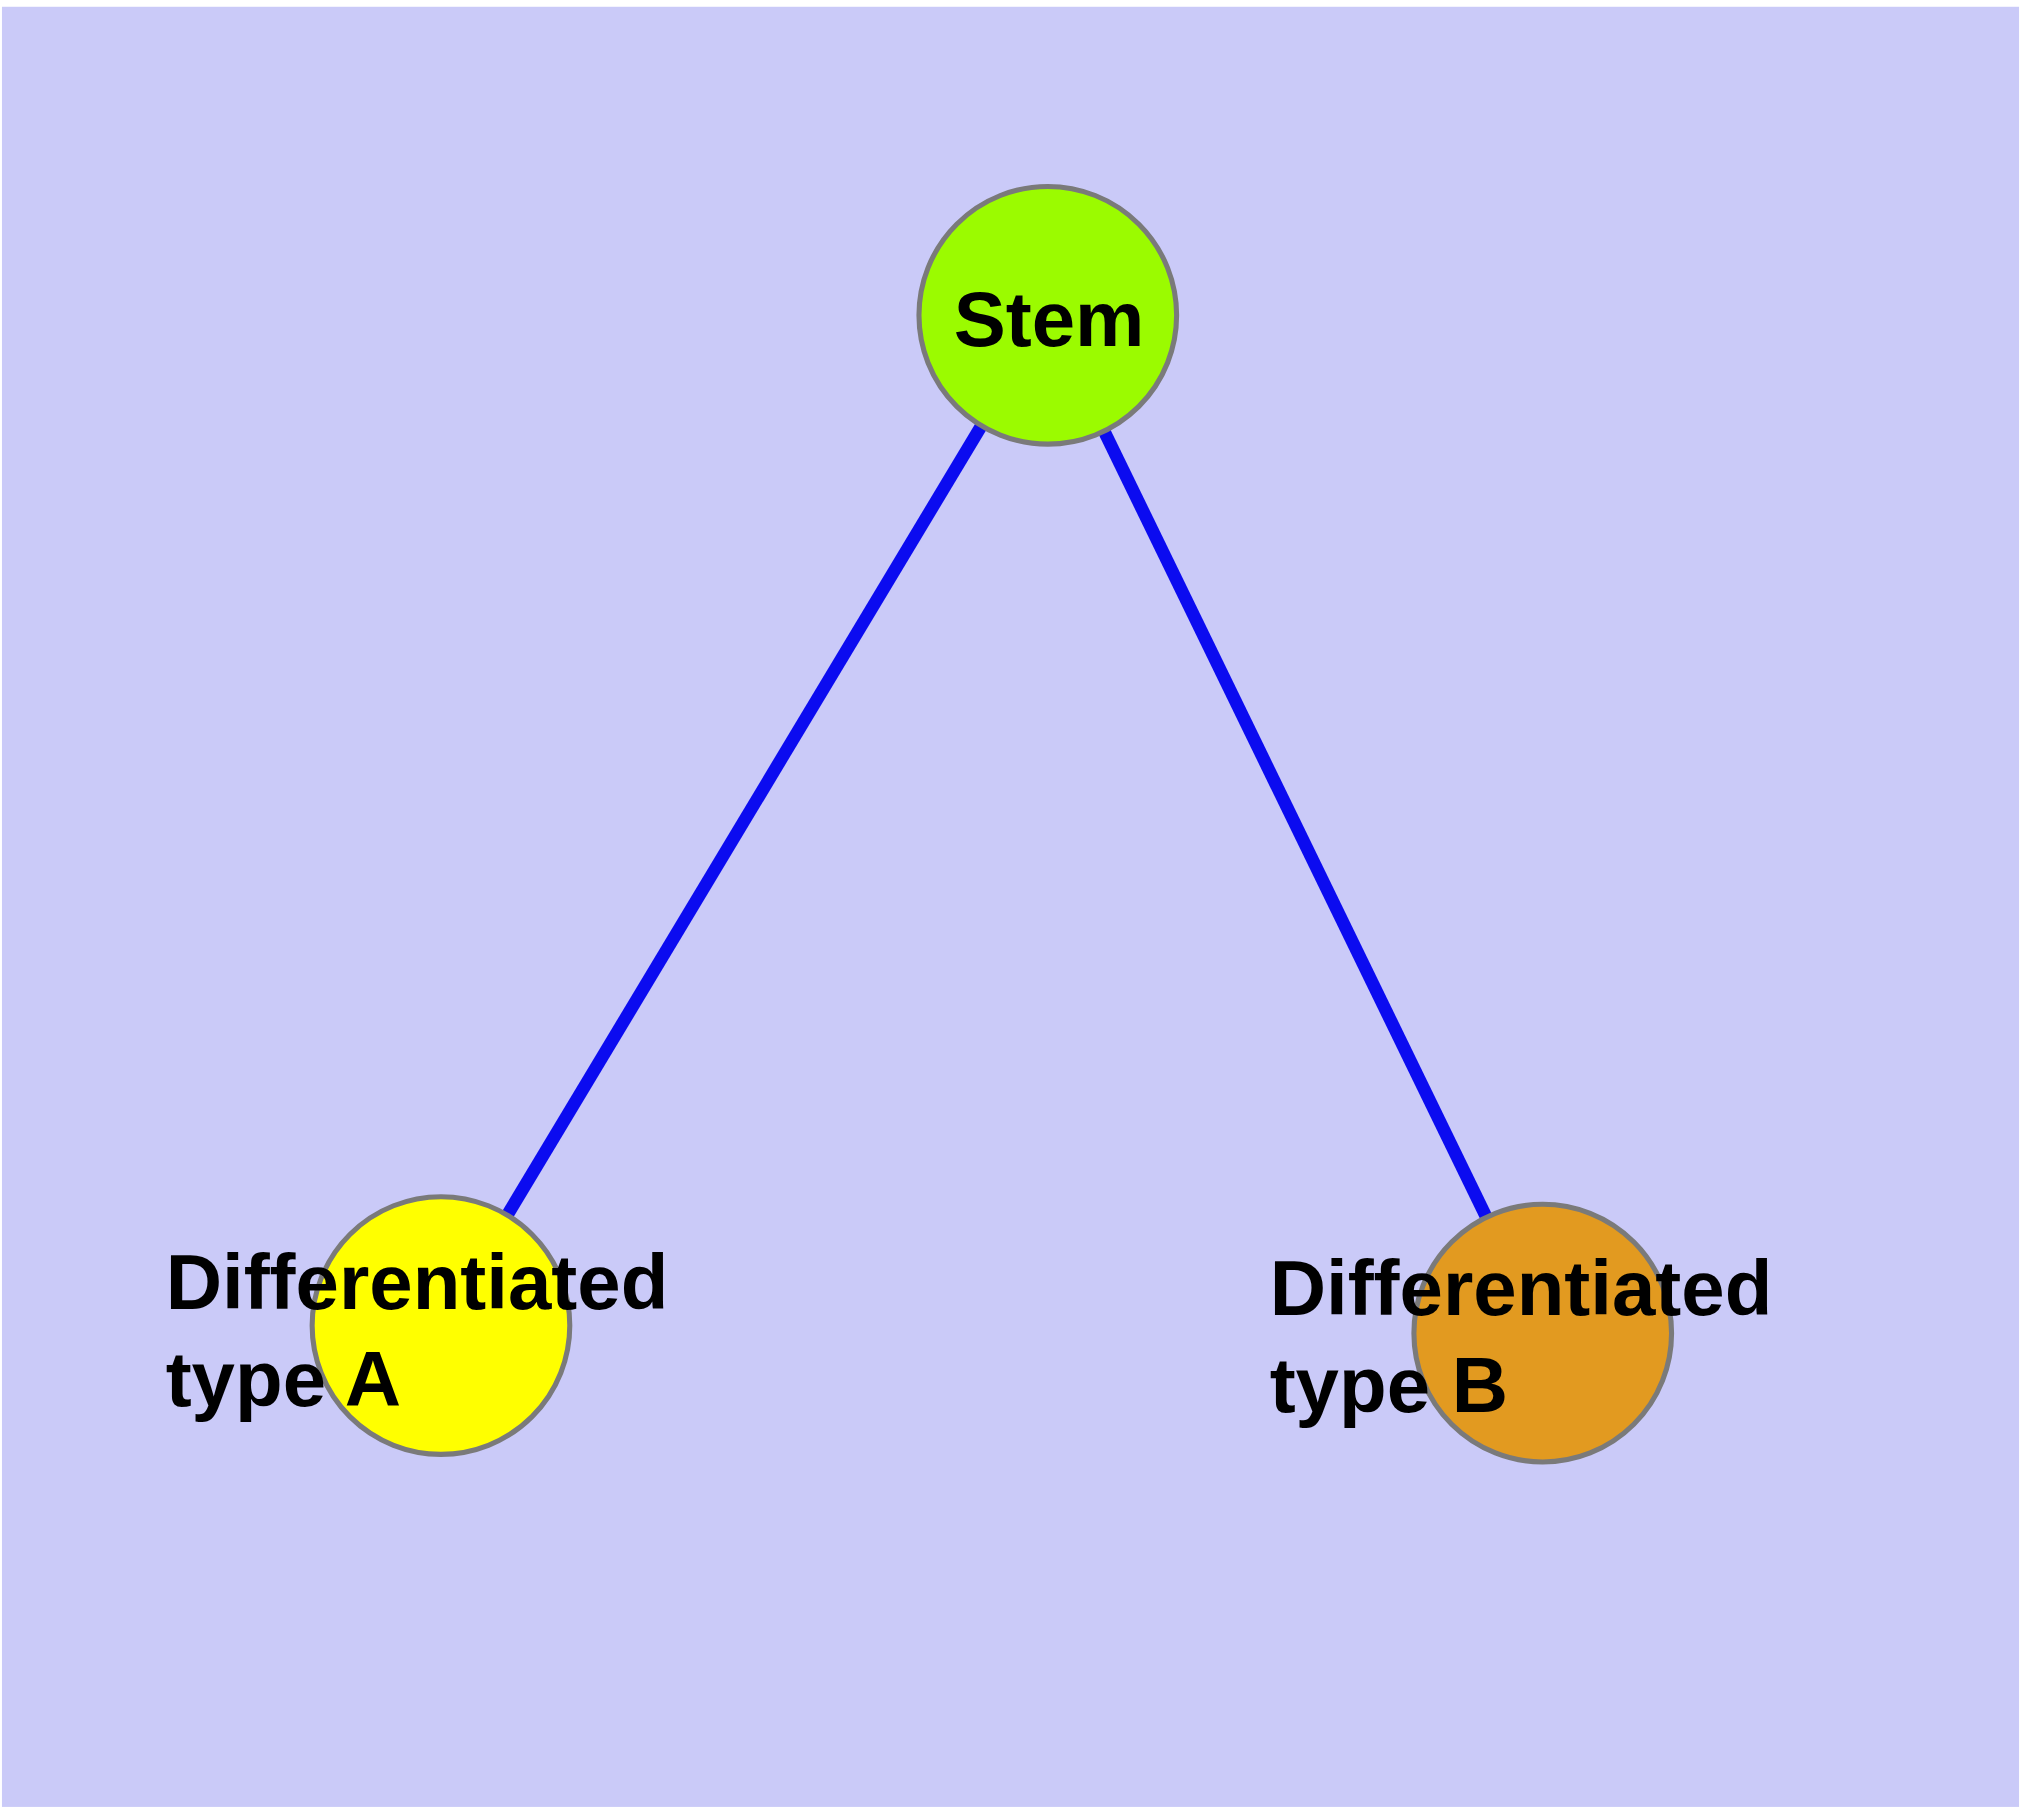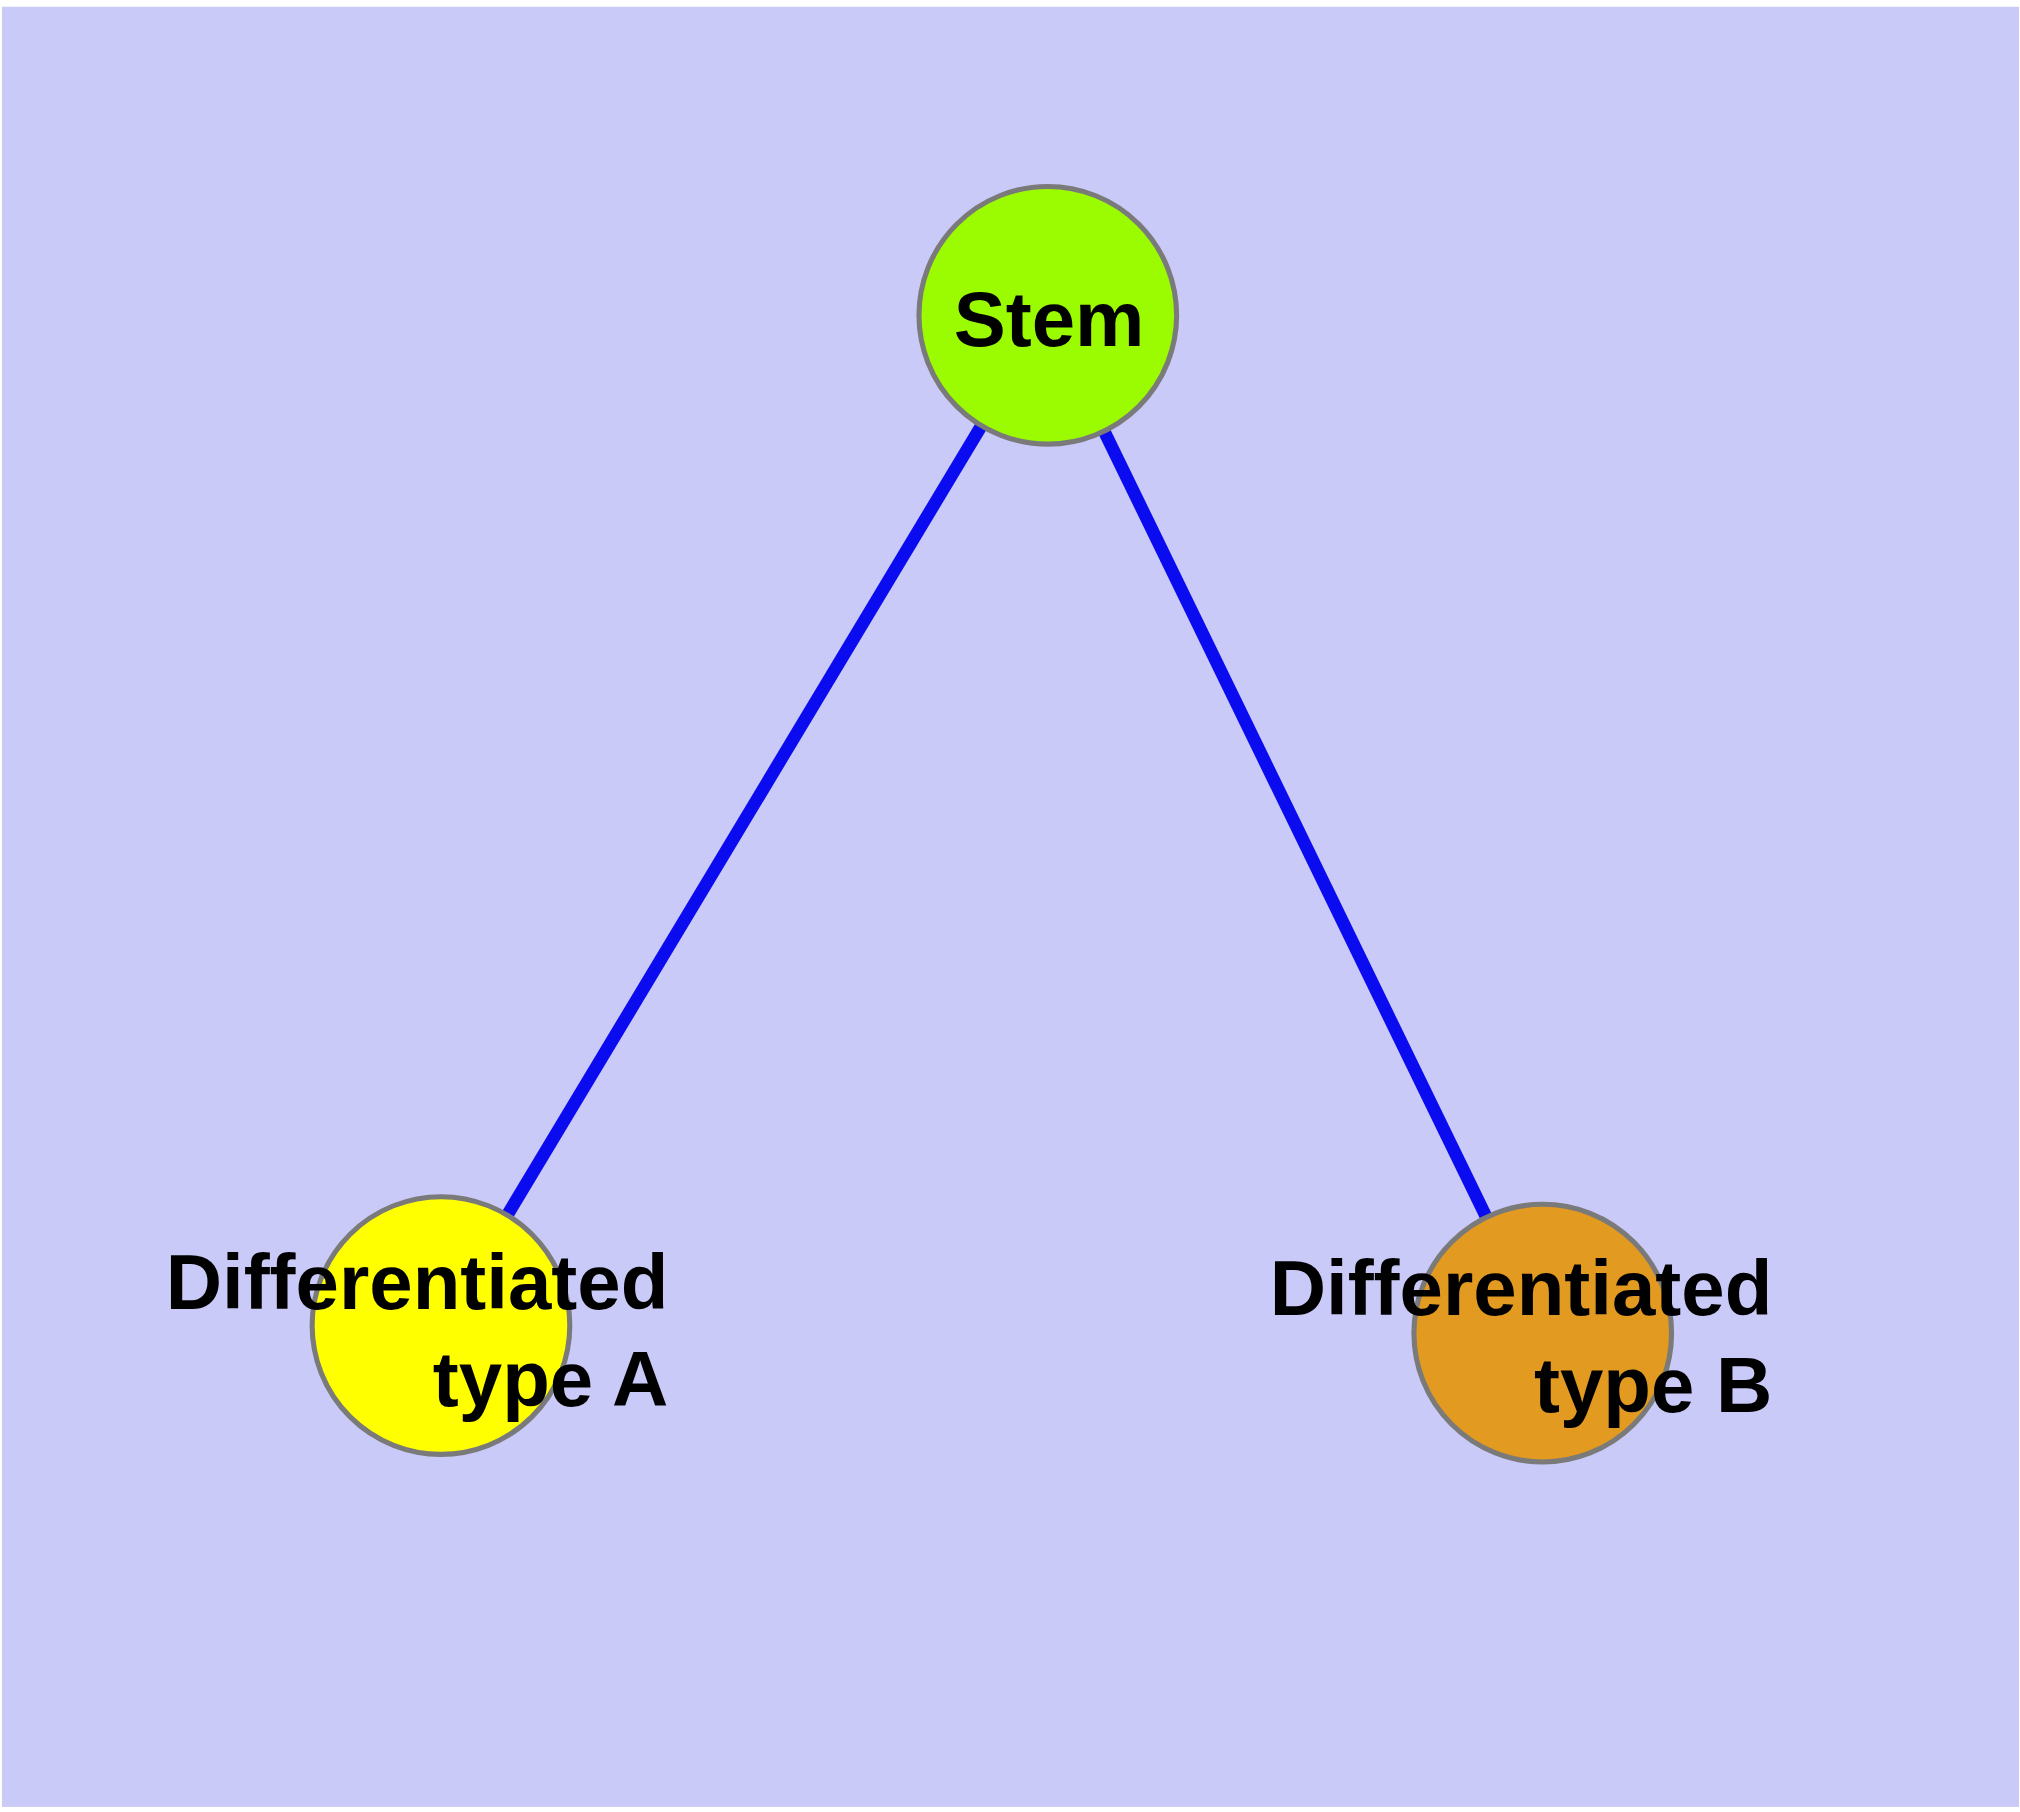--- a/index.html
+++ b/index.html
@@ -22,21 +22,21 @@
     top: 0;
     display: block;
   }
   .node-label {
     position: absolute;
     transform: translate(-50%, -50%);
     font-size: 78px;
     font-weight: bold;
     line-height: 97px;
     color: #000000;
-    text-align: right;
+    text-align: left;
     white-space: pre-line;
     letter-spacing: 0;
   }
   .label-stem   { left: 1049px; top: 319px;  }
   .label-type-a { left: 417px;  top: 1331px; }
   .label-type-b { left: 1521px; top: 1337px; }
 </style>
 </head>
 <body>
 

